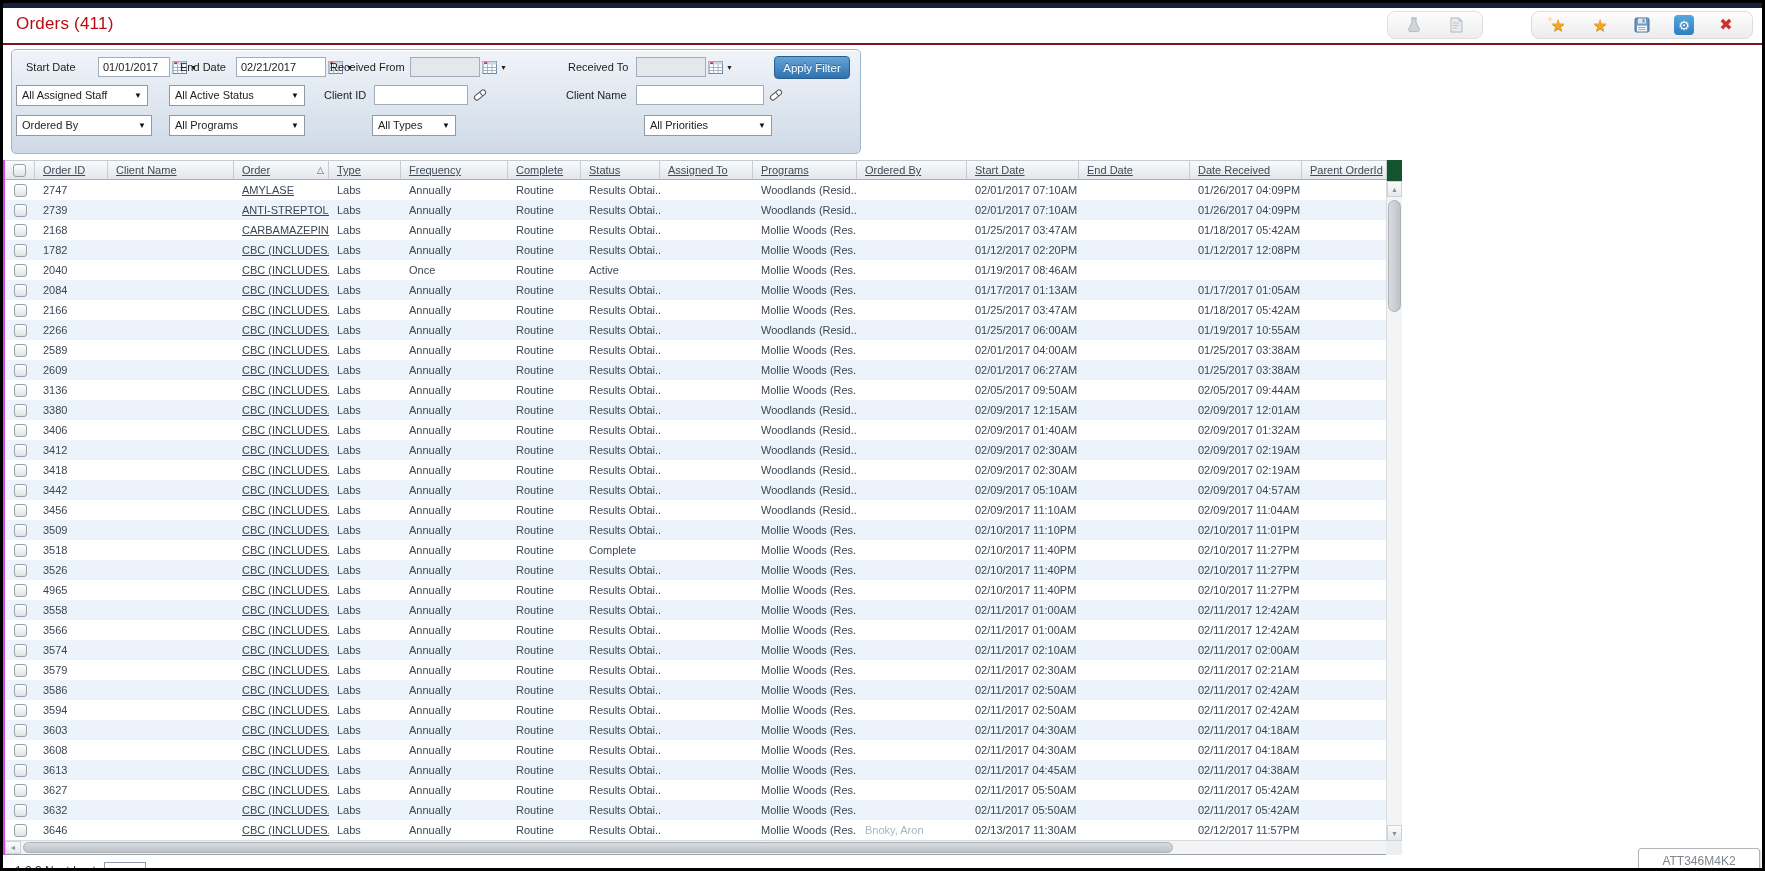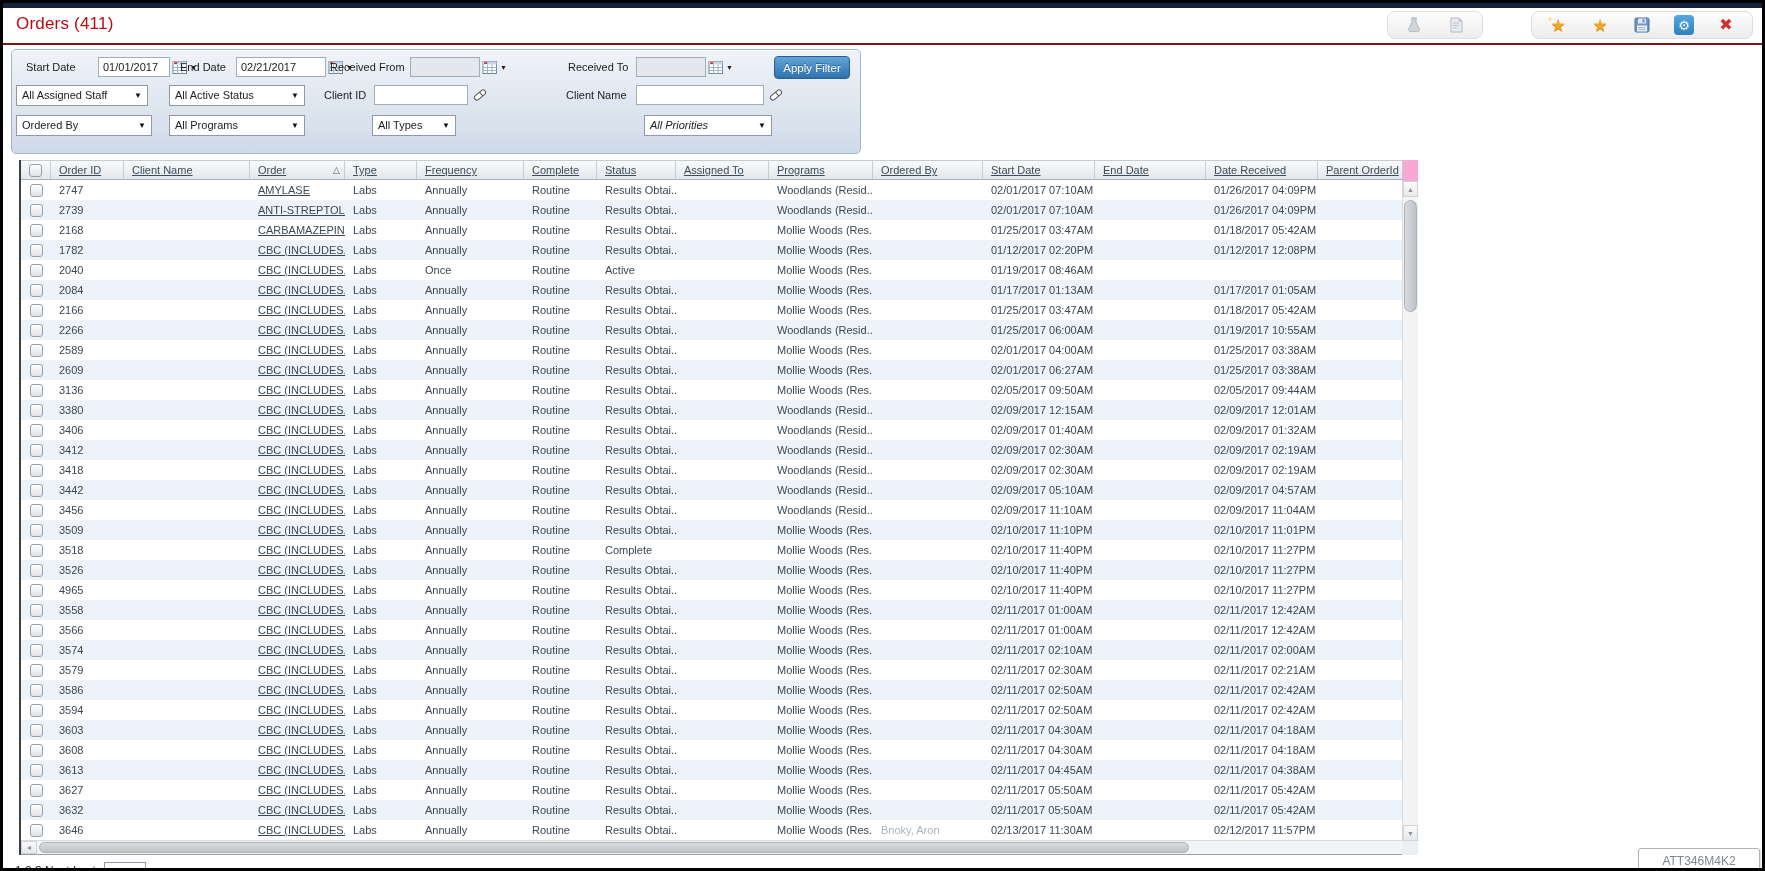--- a/index.html
+++ b/index.html
@@ -36,22 +36,22 @@
   .calwrap { display:flex; align-items:center; margin-left:2px; cursor:pointer; }
   .calarrow { font-size:7px; color:#222; margin-left:2px; }
   .ddl { height:21px; background:#fff; border:1px solid #8f9aa6; display:flex; align-items:center;
     justify-content:space-between; padding:0 5px; cursor:pointer; }
   .ddl .dd-arrow { font-size:8px; color:#111; }
   .apply-btn { position:absolute; left:762px; top:6px; width:76px; height:23px; border:1px solid #2a5d8f;
     border-radius:4px; background:linear-gradient(#63a4d8,#2f72ae); color:#fff; font-size:11.5px;
     display:flex; align-items:center; justify-content:center; cursor:pointer; text-shadow:0 -1px 0 #255e91; }
   .eraser { margin-left:4px; cursor:pointer; display:flex; align-items:center; }
   
-  .table-wrap { position:absolute; left:16px; top:157px; width:1399px;
-    border-left:2px solid #404040; background:#f9a8d4; }
+  .table-wrap { position:absolute; left:0; top:157px; width:1399px;
+    border-left:2px solid #d946ef; background:#14532d; }
   .thead { display:flex; width:1382px; height:20px;
     background:linear-gradient(#f9fafb,#e3e7eb); border-top:1px solid #c3ccd4; border-bottom:1px solid #a8b2bc; }
   .th { display:flex; align-items:center; padding:0 4px 0 8px; border-right:1px solid #c5ced6;
     font-size:11px; color:#3c4c5c; white-space:nowrap; overflow:hidden; cursor:pointer; }
   .th .hlabel { text-decoration:underline; }
   .th .sort { margin-left:auto; font-size:9px; color:#55606c; padding-left:4px; }
   .row { display:flex; width:1382px; height:20px; background:#fff; }
   .row.alt { background:#edf3fa; }
   .cell { display:flex; align-items:center; padding:0 4px 0 8px; font-size:11px; color:#3b4754;
     white-space:nowrap; overflow:hidden; }
@@ -261,21 +261,21 @@
         <span class="dd-arrow">▼</span>
       </div>
     </div>
     <div class="f-item" style="left:360px; top:64px;">
       <div class="ddl" style="width:84px;">
         <span>All Types</span>
         <span class="dd-arrow">▼</span>
       </div>
     </div>
     <div class="f-item" style="left:632px; top:64px;">
-      <div class="ddl" style="width:128px;font-style:italic;">
+      <div class="ddl" style="width:128px;">
         <span>All Priorities</span>
         <span class="dd-arrow">▼</span>
       </div>
     </div>
   </div>
 
   <div class="table-wrap">
     <div class="thead">
       <div class="th cB" style="justify-content:center;">
         <span class="checkbox"></span>

